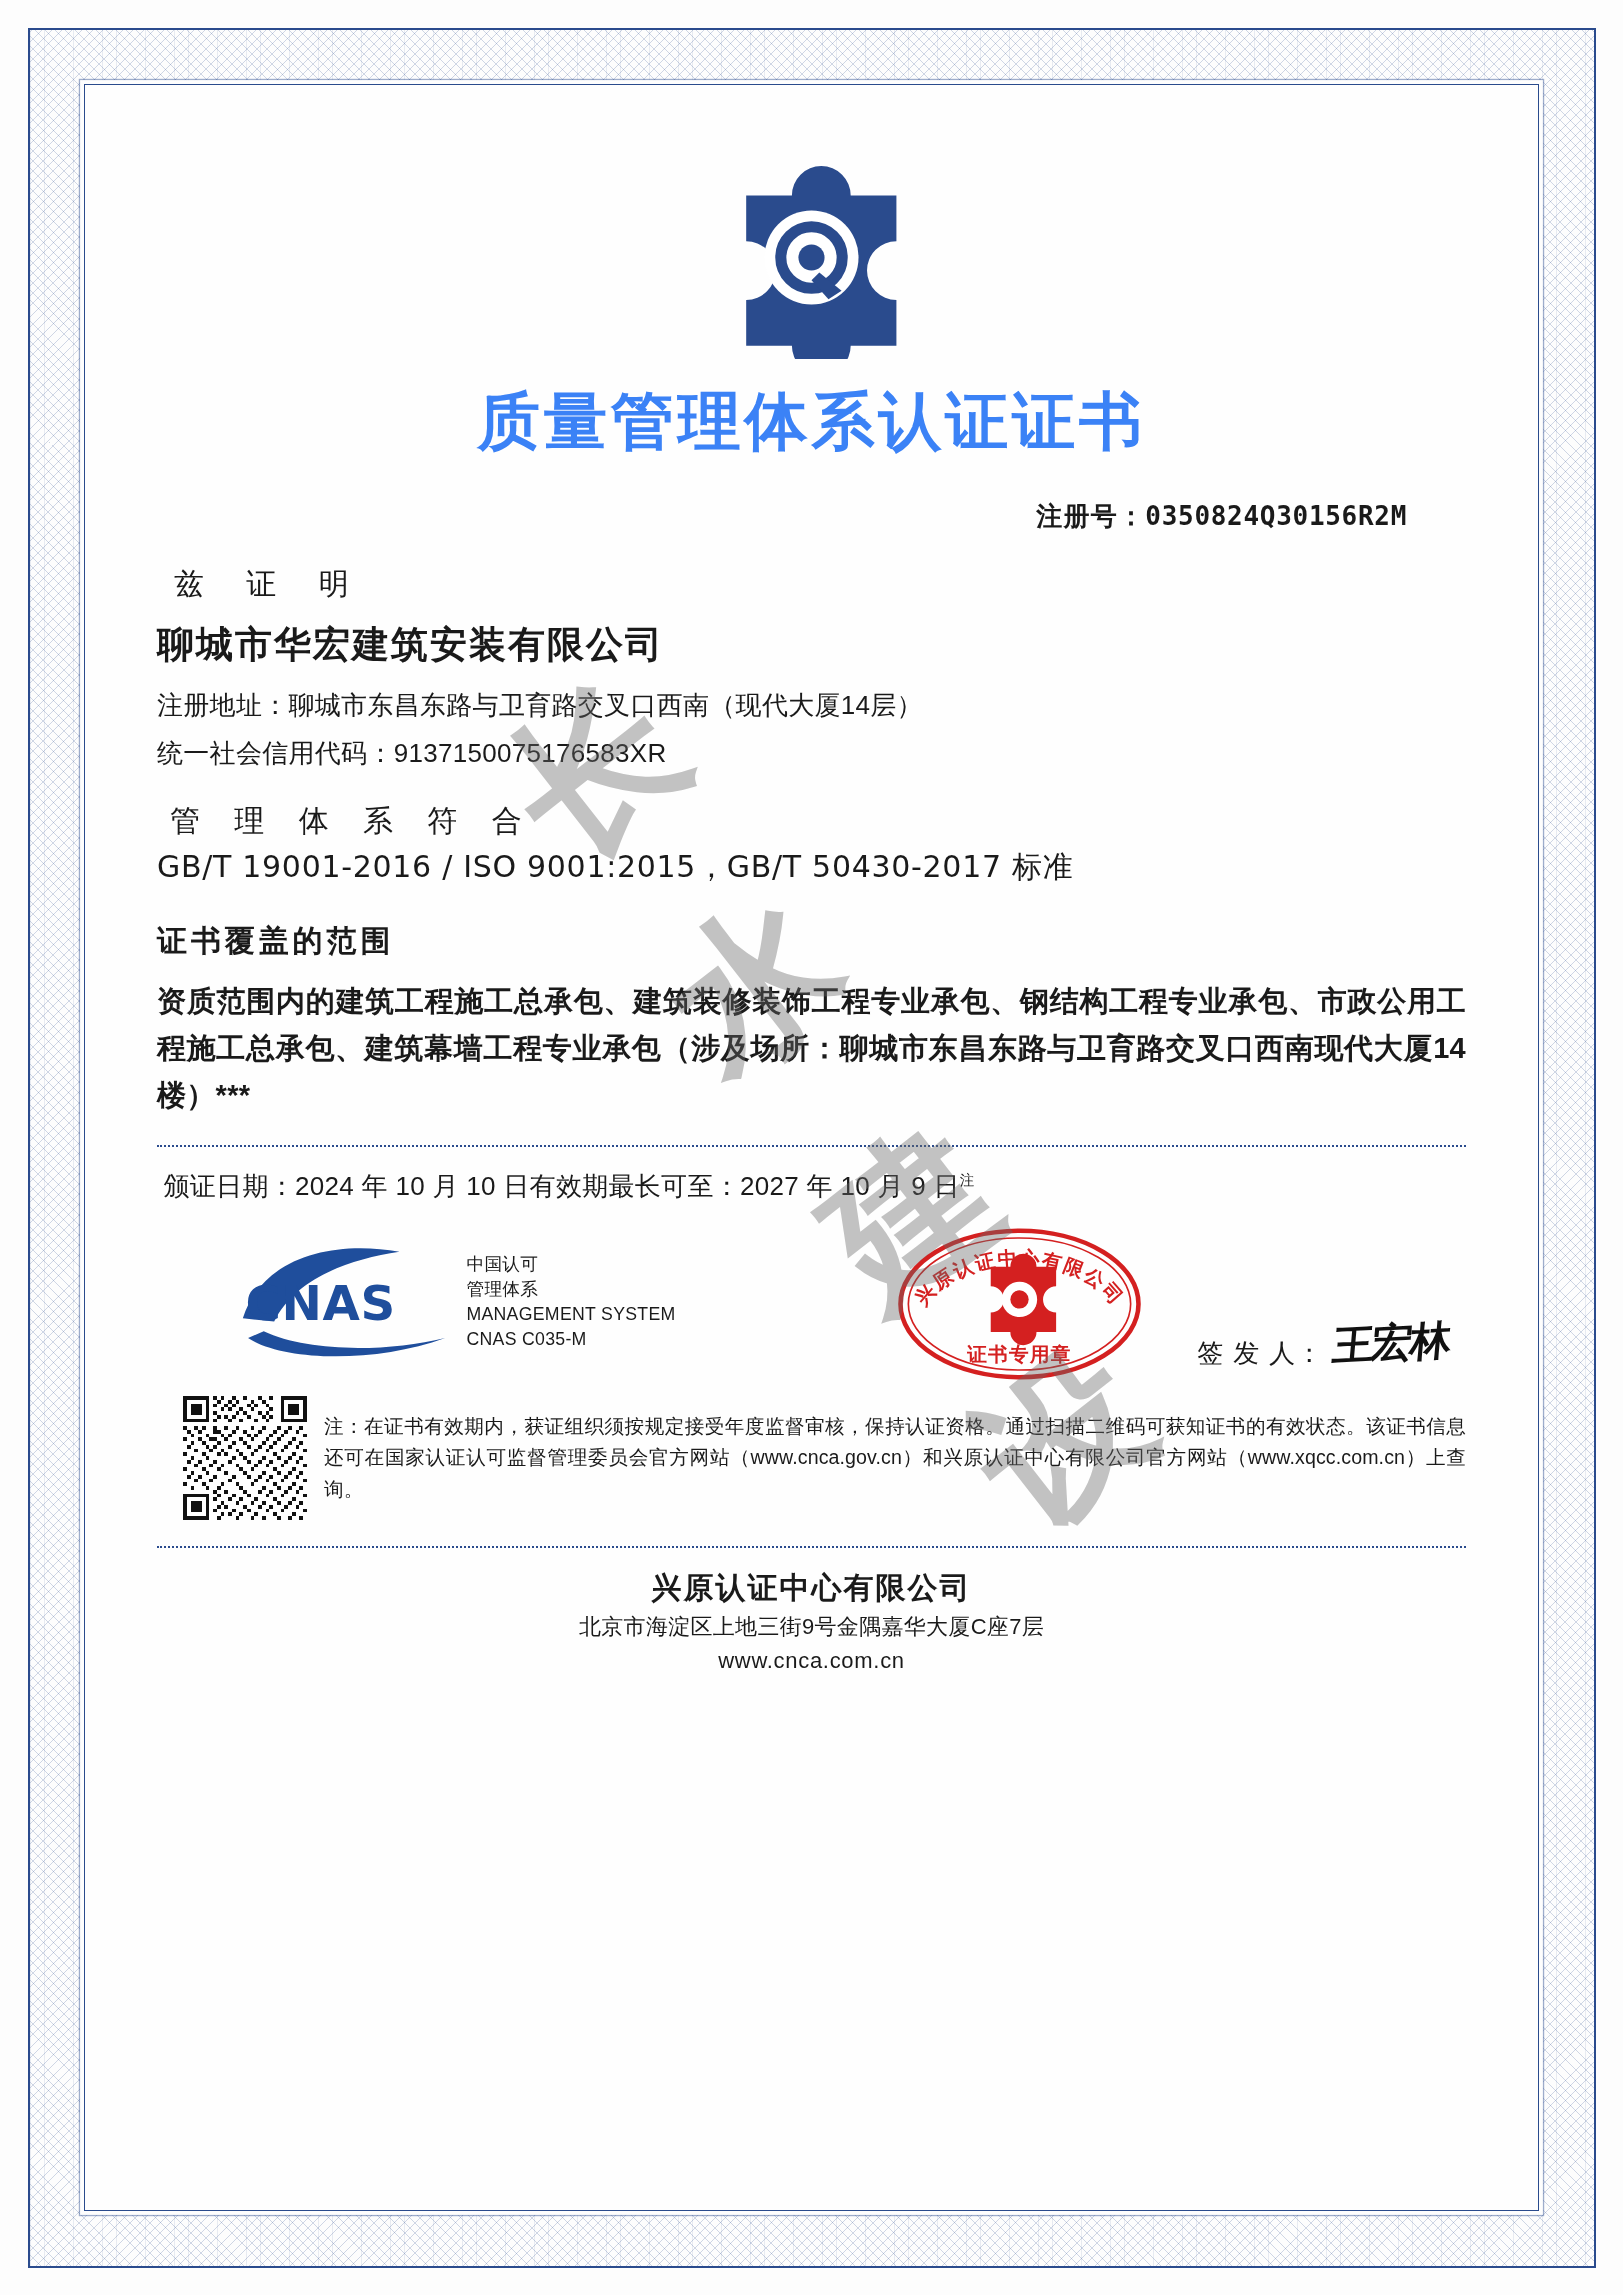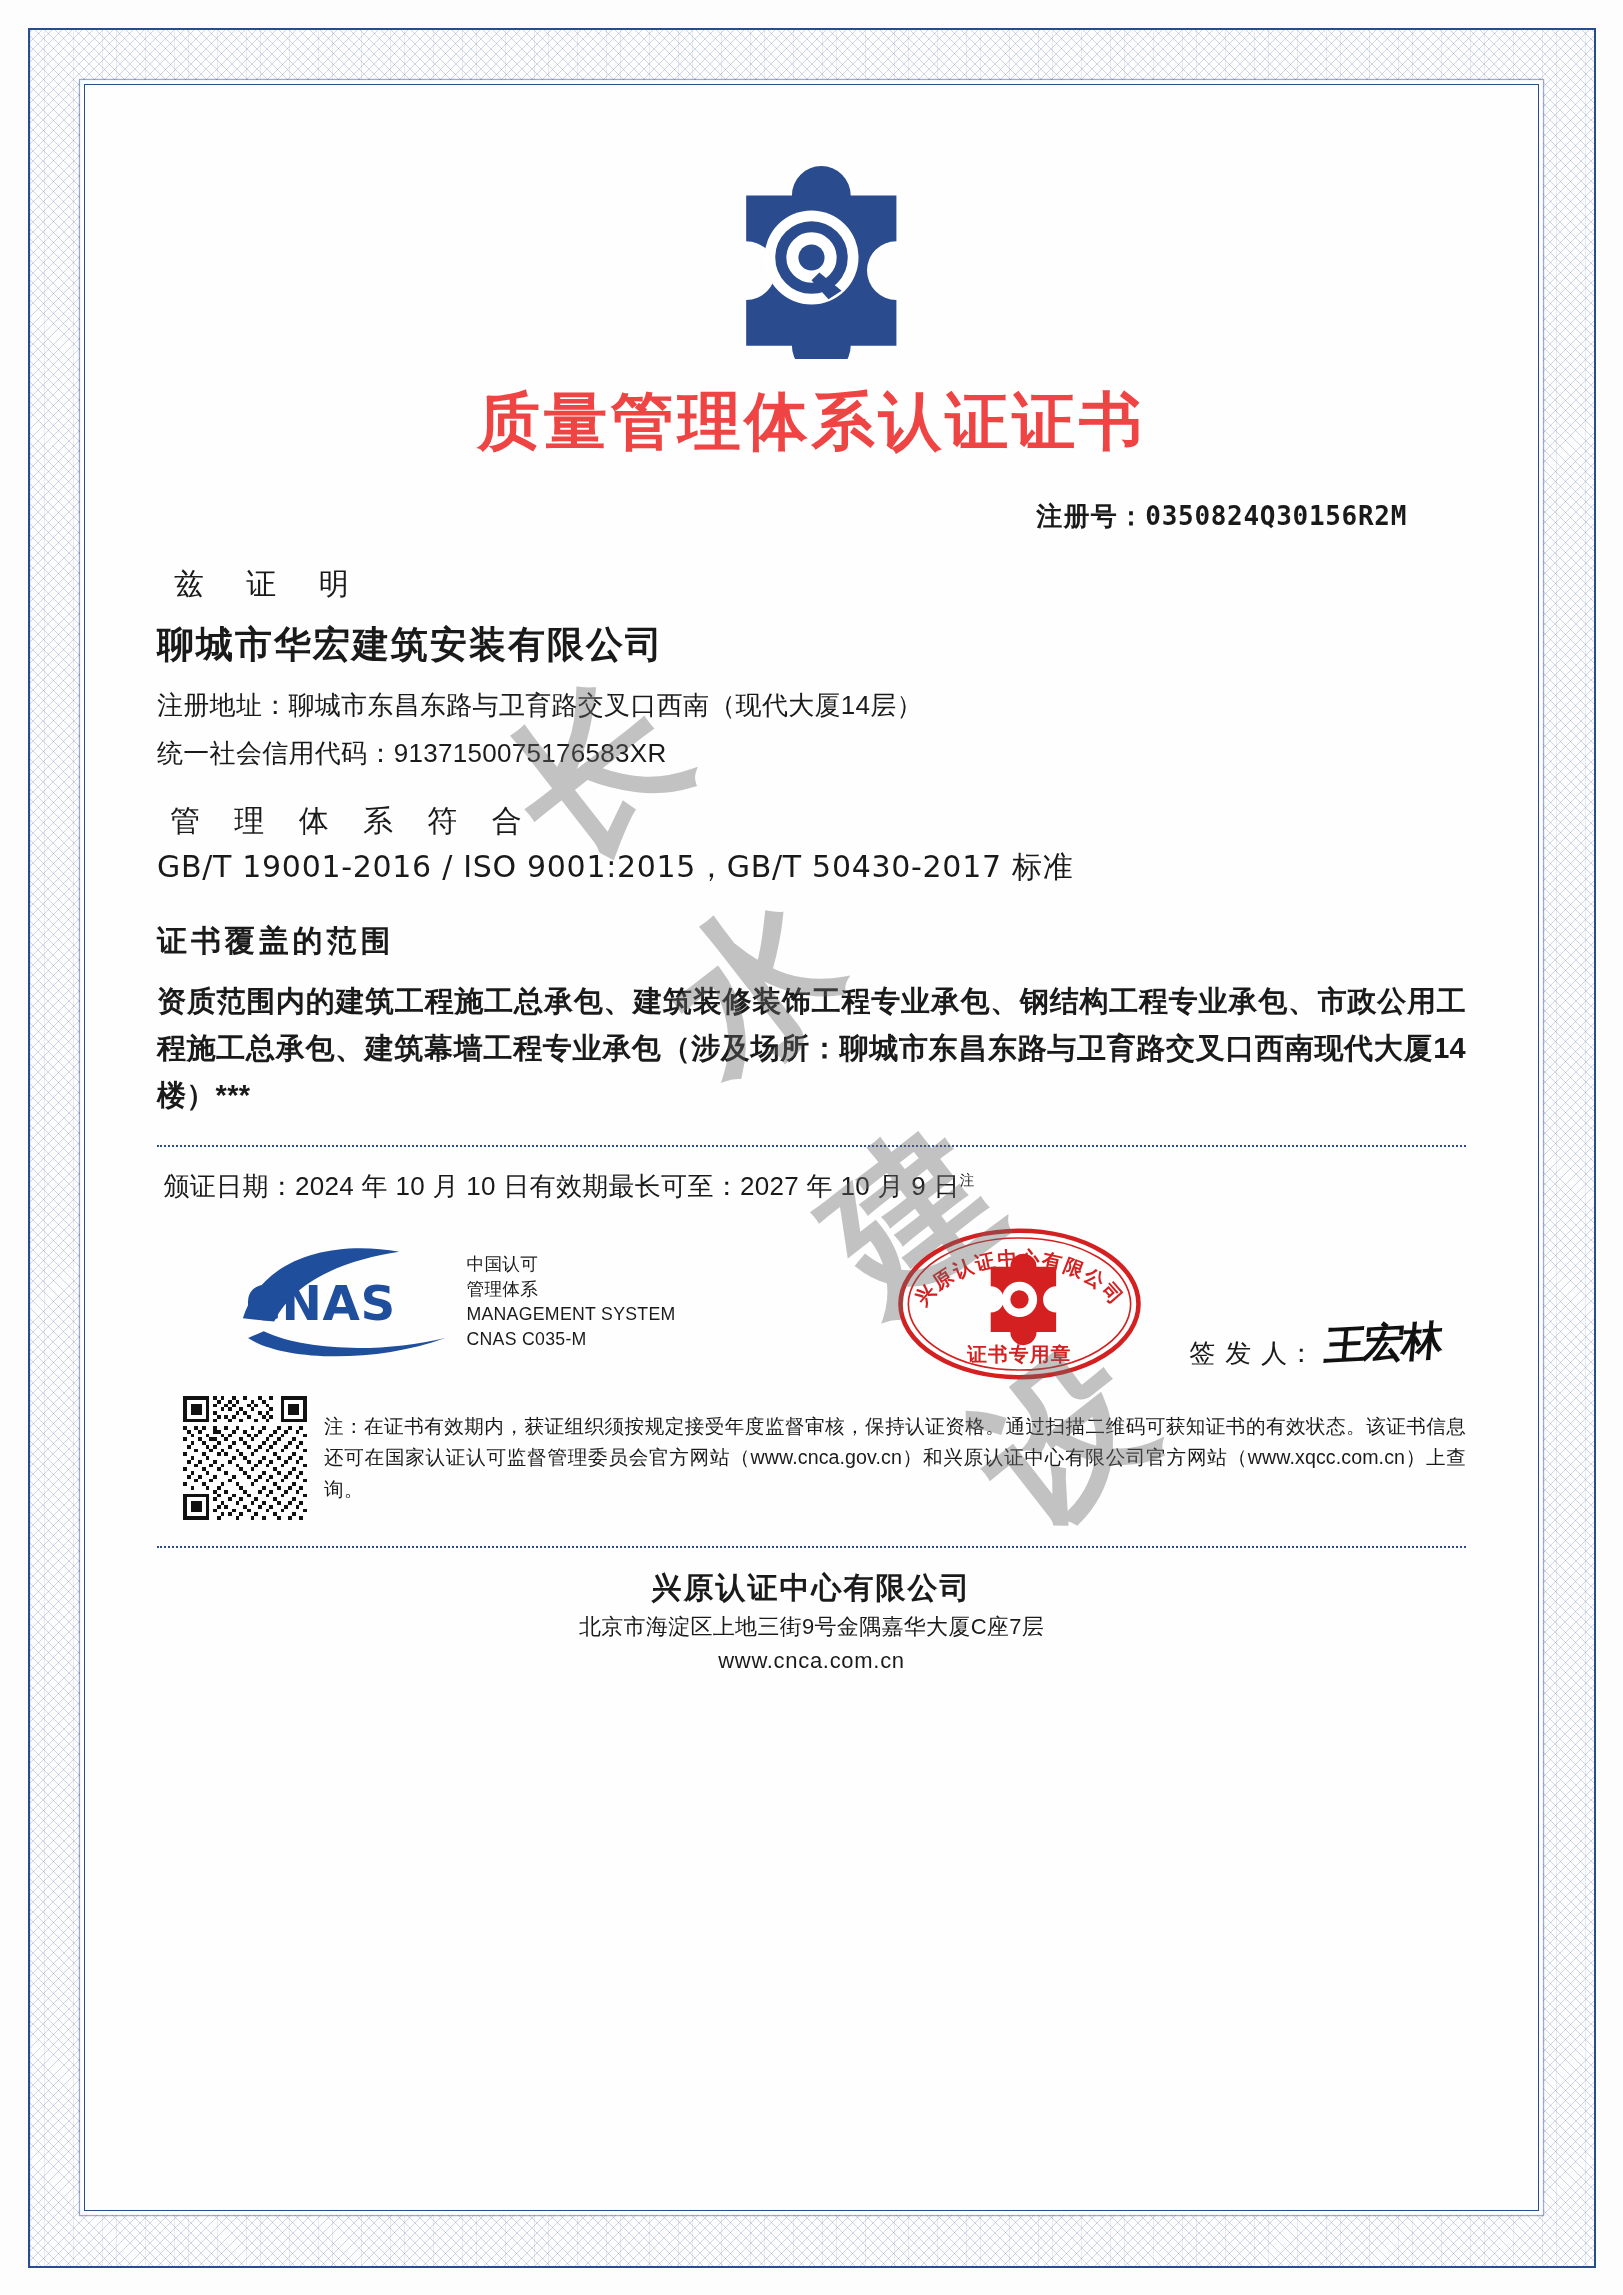--- a/index.html
+++ b/index.html
@@ -67,21 +67,21 @@
     width: 209px;
     height: 203px;
   }
 
   
   .cert-title {
     text-align: center;
     font-size: 63px;
     font-weight: bold;
     letter-spacing: 3.9px;
-    color: #ef4444;
+    color: #3b82f6;
     margin-top: 6.5px;
     font-family: "DejaVu Sans", "Liberation Sans", sans-serif;
   }
 
   .reg-no-row {
     text-align: right;
     margin-top: 34px;
     padding-right: 59px;
     font-size: 26px;
     font-weight: bold;
@@ -193,21 +193,21 @@
   }
   .seal {
     position: absolute;
     left: 216px;
     top: 5.2px;
     width: 255px;
     height: 164px;
   }
   .issuer-line {
     position: absolute;
-    right: 26px;
+    right: 18px;
     bottom: 15.7px;
     display: flex;
     align-items: flex-end;
     gap: 9.2px;
   }
   .issuer-label { font-size: 26px; letter-spacing: 1.3px; }
   .signature {
     font-family: "DejaVu Serif", serif;
     font-size: 41px;
     color: #111;

